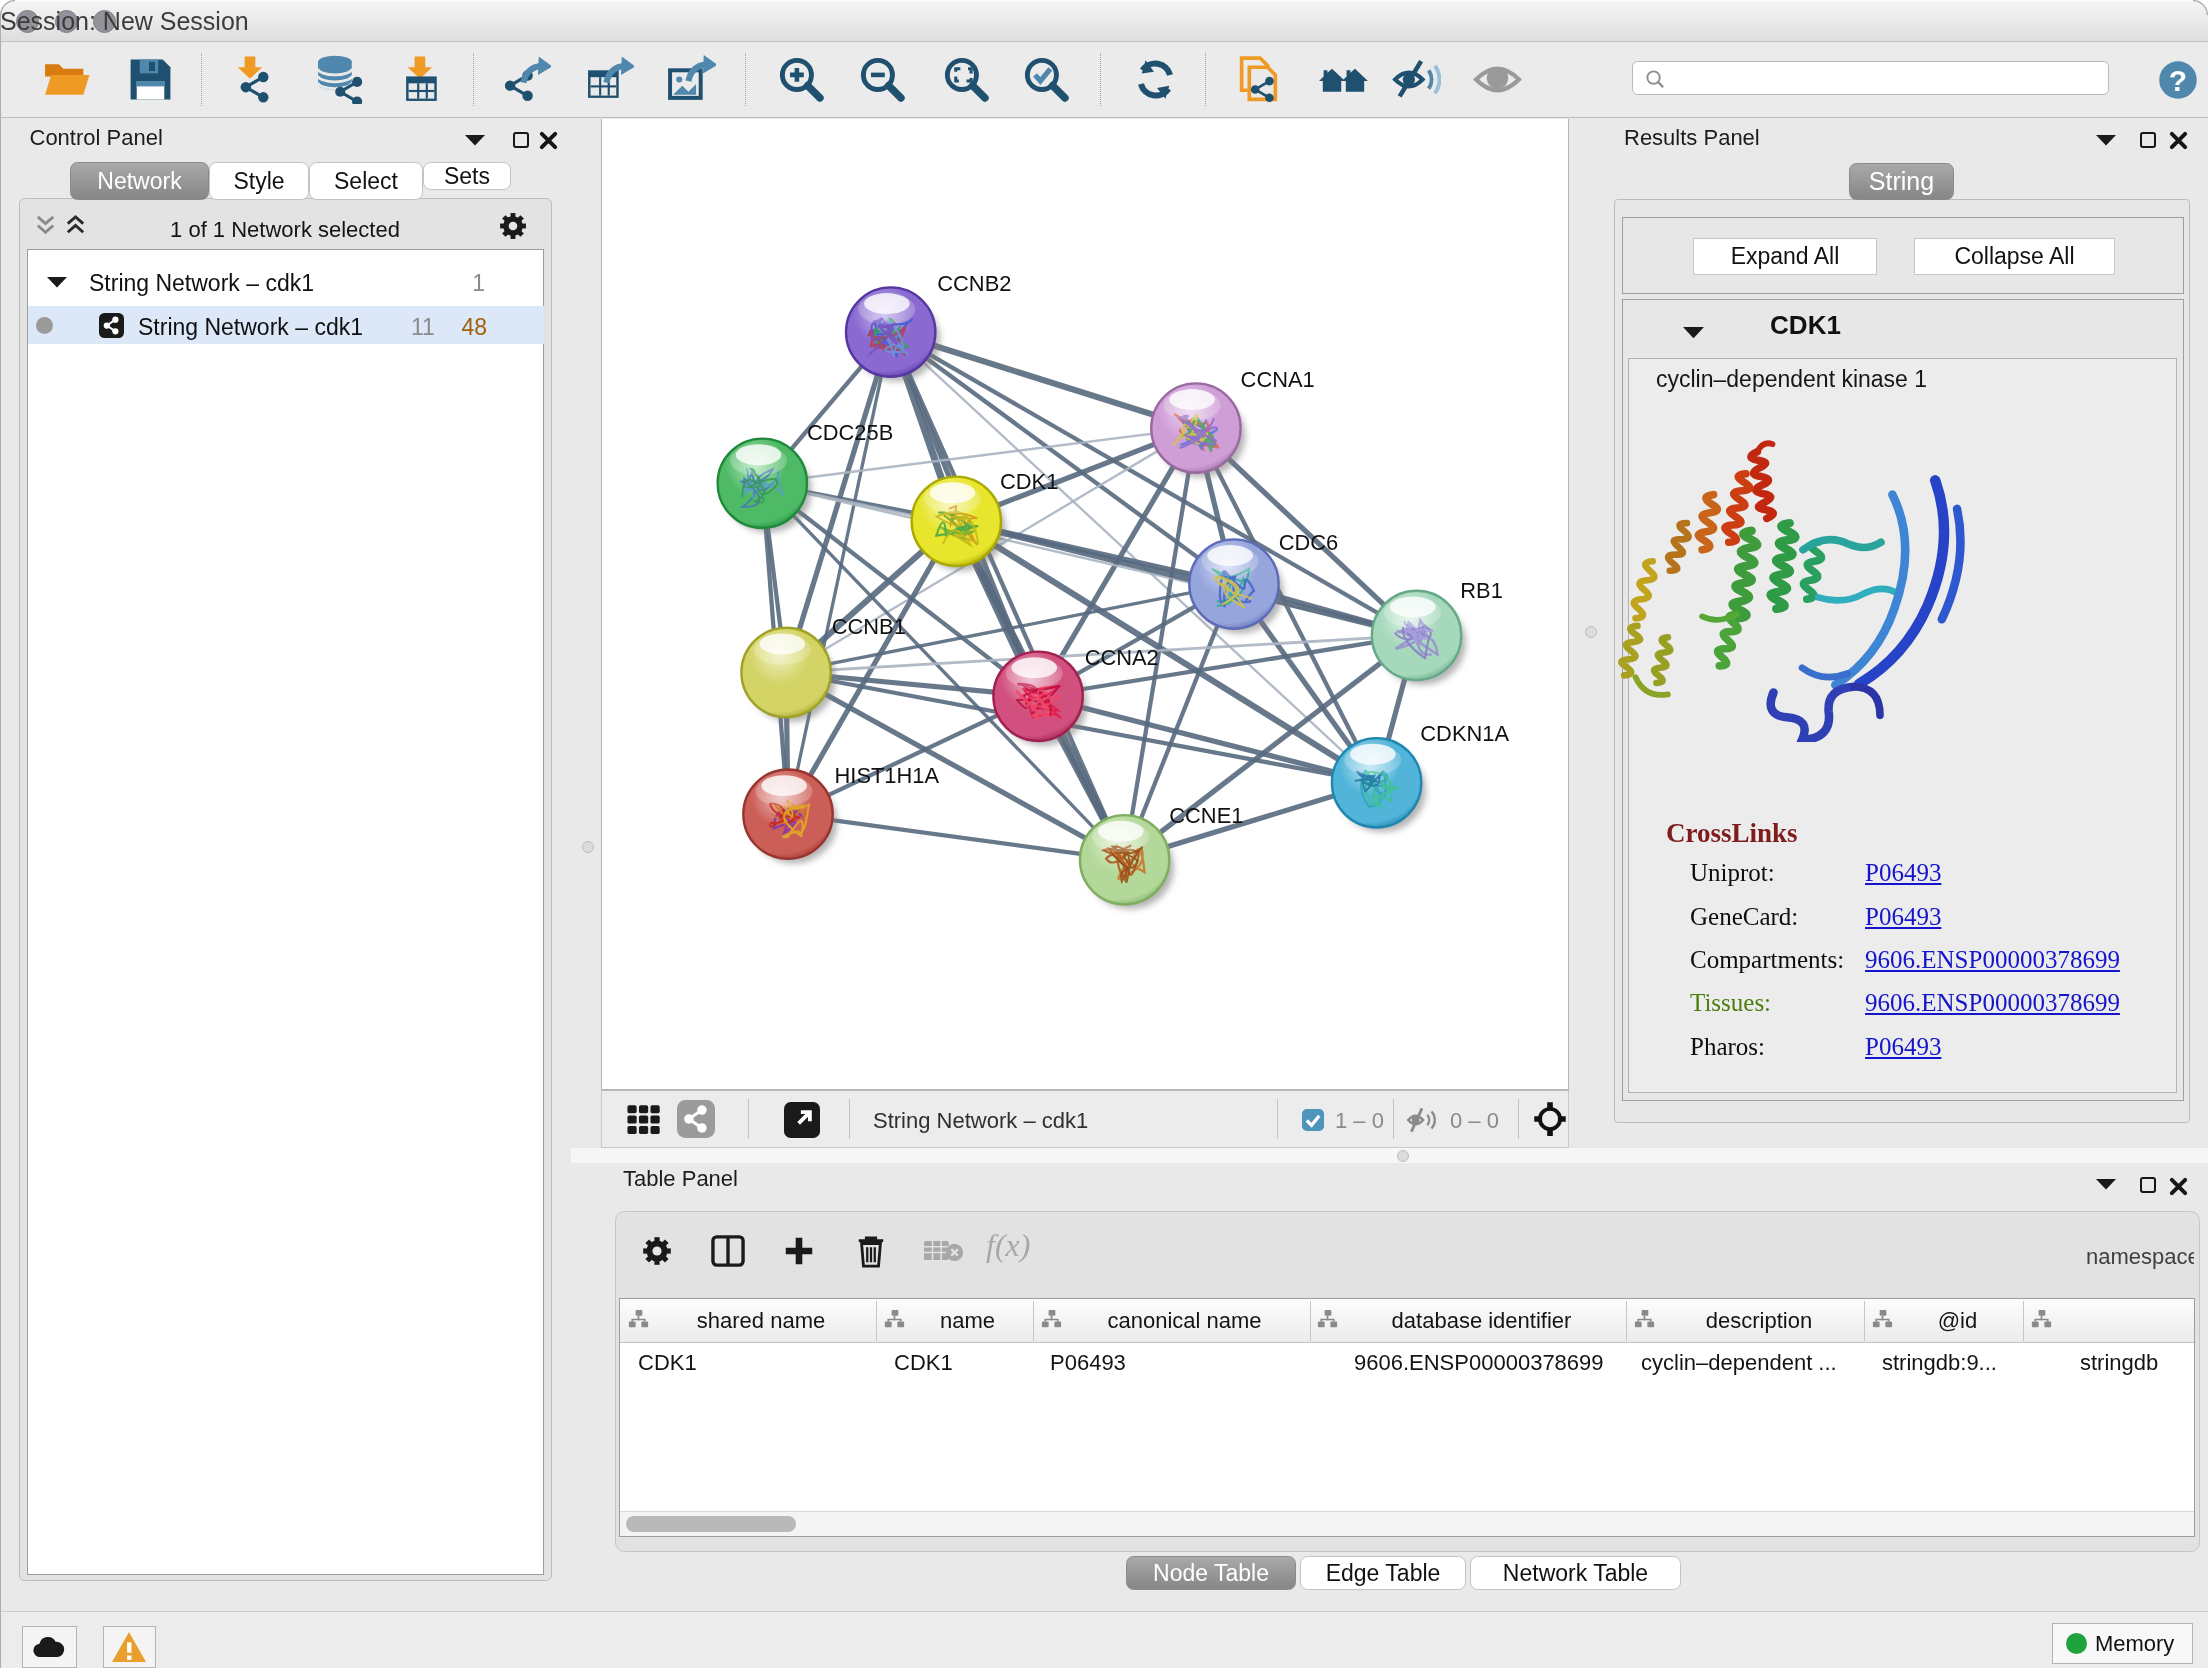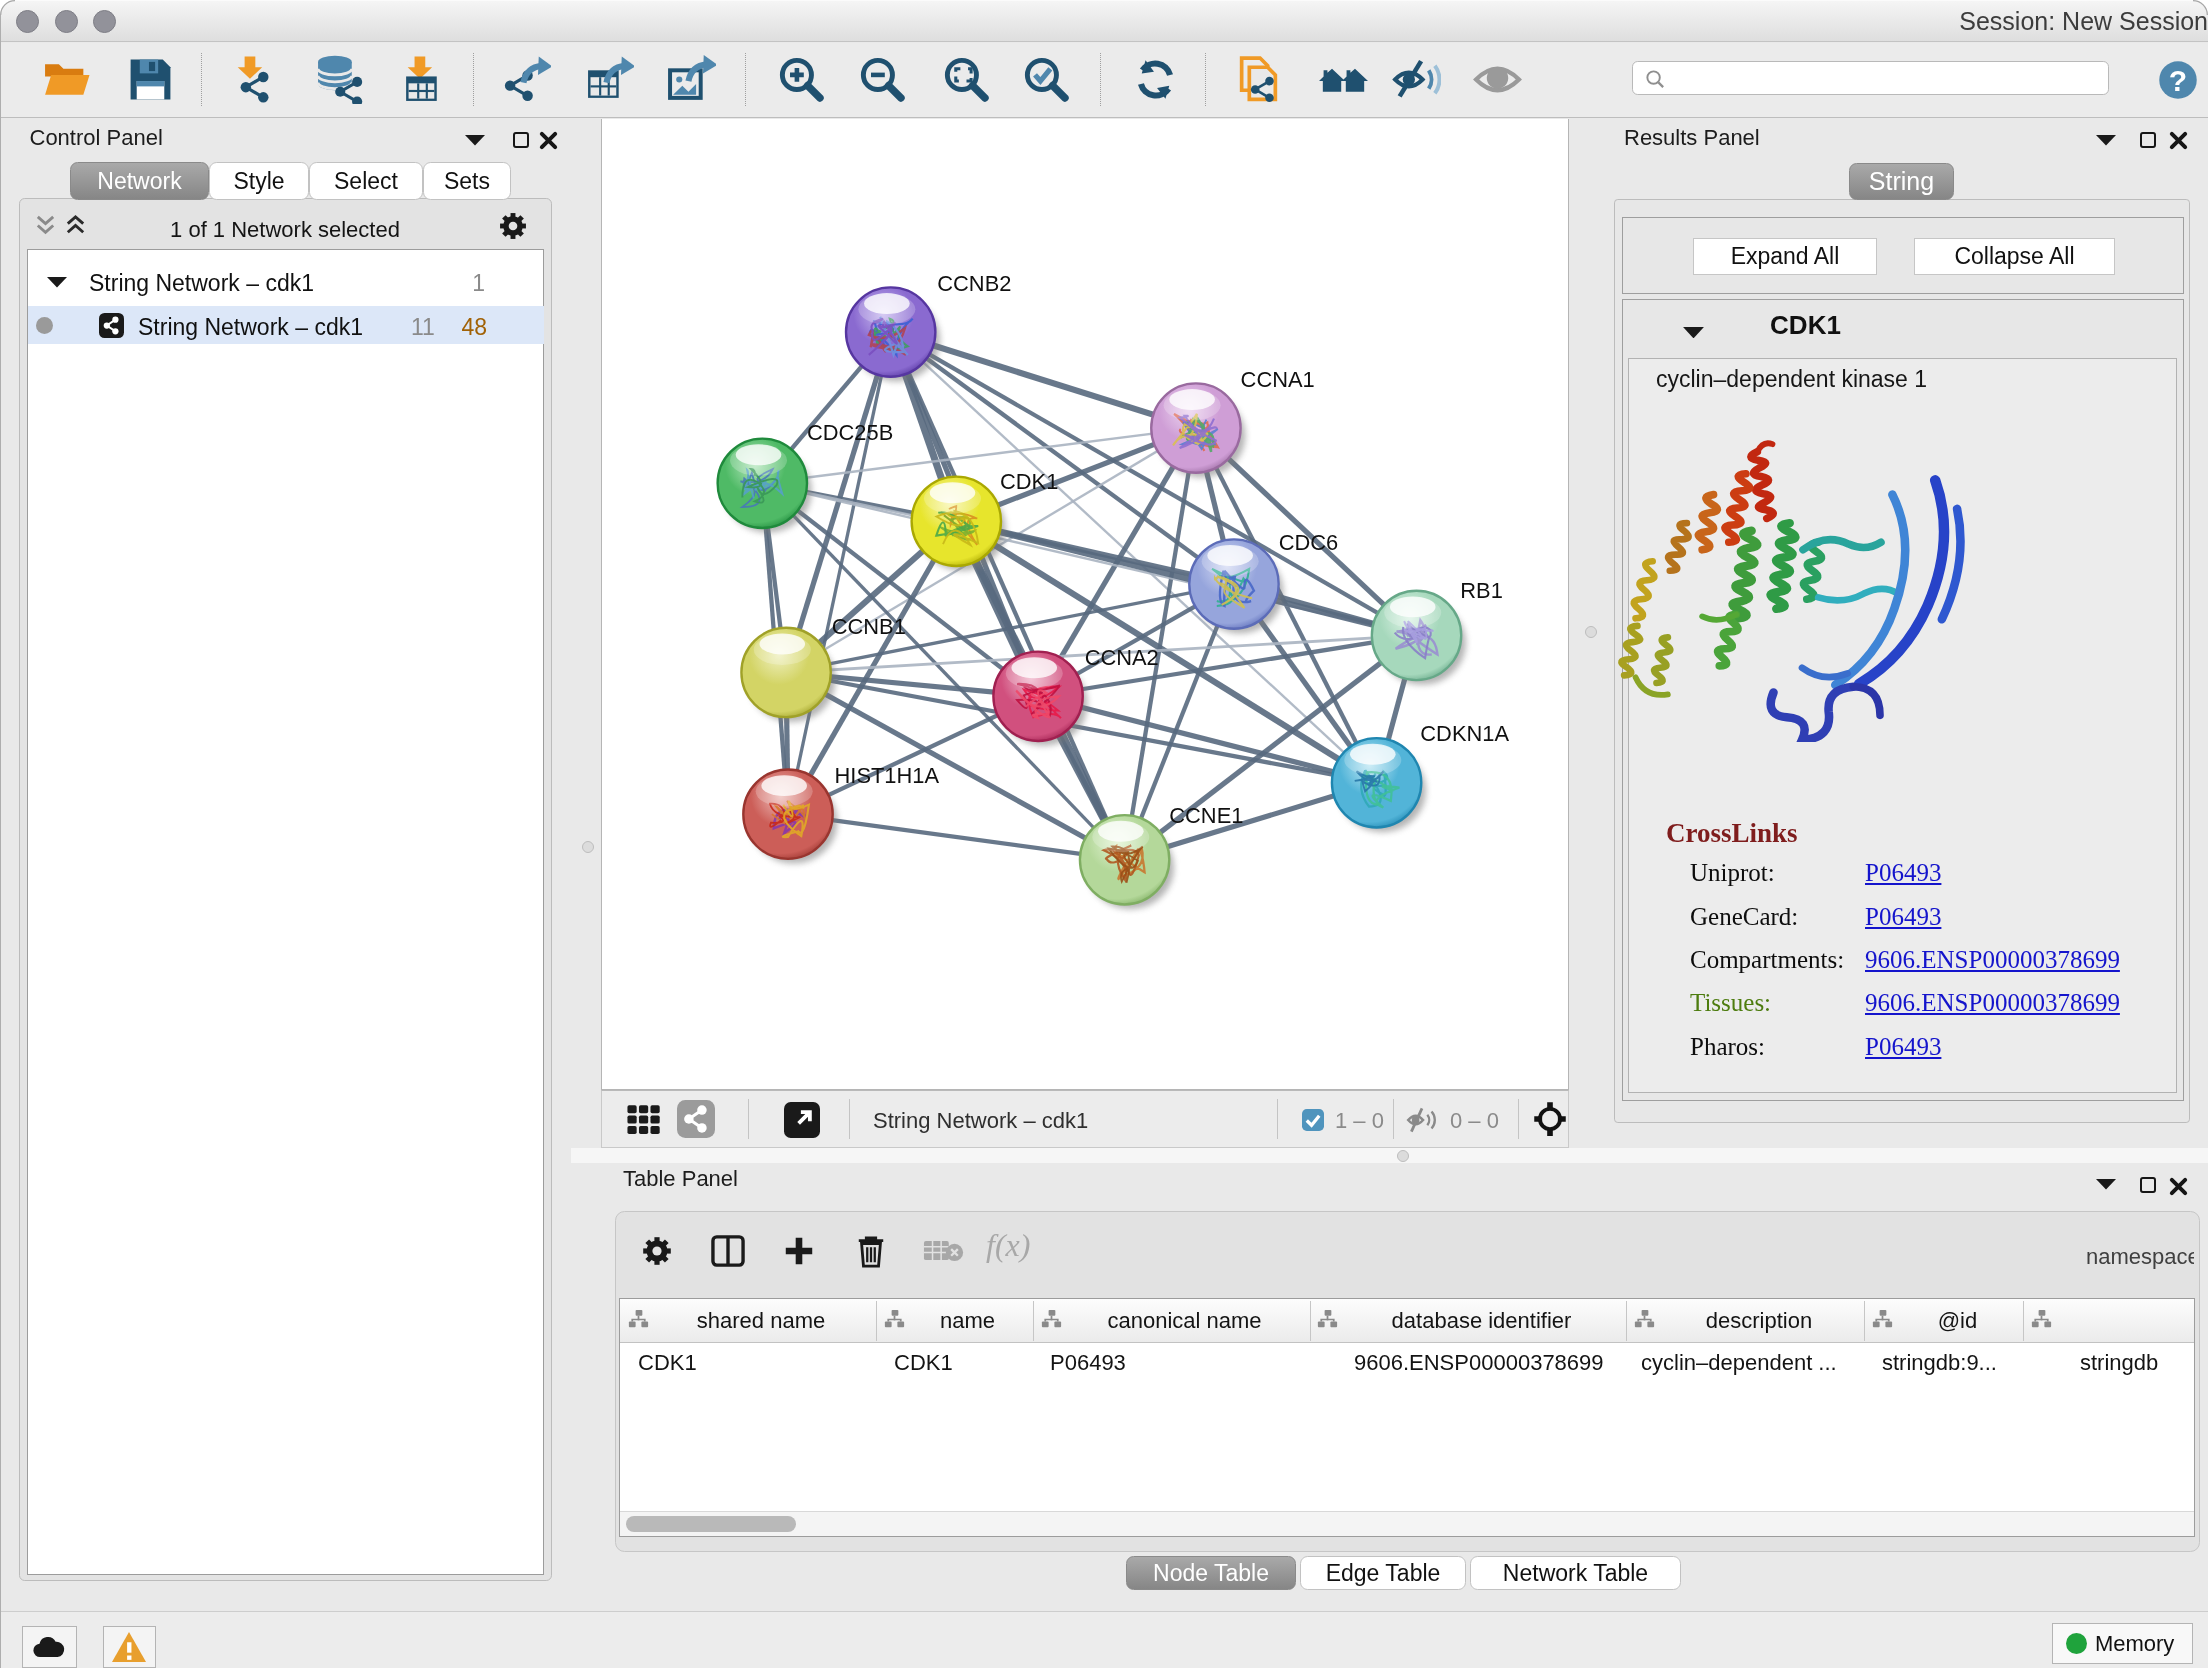--- a/index.html
+++ b/index.html
@@ -9,21 +9,21 @@
 .tab{position:absolute;display:flex;align-items:center;justify-content:center;
  font-size:23px;color:#111;background:#fff;border:1px solid #c2c2c2;border-radius:7.6px}
 .tab.sel{background:linear-gradient(#a9a9a9,#868686);color:#fff;border-color:#8a8a8a}
 .btn{position:absolute;display:flex;align-items:center;justify-content:center;
  background:#fff;border:1px solid #c6c6c6;border-radius:0;font-size:23px;color:#111}
 </style></head><body>
 <div class="abs" style="left:0;top:0;width:2208px;height:42px;background:linear-gradient(#f5f5f5,#dedede);border-bottom:1px solid #c3c3c3;border-top:1px solid #fbfbfb"></div>
 <div class="abs" style="left:16px;top:9.5px;width:23px;height:23px;border-radius:50%;background:#92929a;border:1px solid #7e7e86"></div>
 <div class="abs" style="left:55px;top:9.5px;width:23px;height:23px;border-radius:50%;background:#92929a;border:1px solid #7e7e86"></div>
 <div class="abs" style="left:93px;top:9.5px;width:23px;height:23px;border-radius:50%;background:#92929a;border:1px solid #7e7e86"></div>
-<div class="abs" style="left:0;top:6.7px;width:2208px;text-align:right;font-size:25px;font-weight:500;color:#3c3c3c">Session: New Session</div>
+<div class="abs" style="left:0;top:6.7px;width:2208px;text-align:left;font-size:25px;font-weight:500;color:#3c3c3c">Session: New Session</div>
 <div class="abs" style="left:0;top:43px;width:2208px;height:75px;background:#ebebeb;border-bottom:1px solid #bdbdbd"></div>
 <svg style="position:absolute;left:42px;top:55px" width="49" height="49" viewBox="0 0 32 32">
     <path d="M2 6 h9 l3 3 h13 v5 H2 z" fill="#d97c10"></path>
     <path d="M2 26 L6 13 h25 l-4 13 z" fill="#f09a26"></path>
   </svg>
 <svg style="position:absolute;left:126px;top:55px" width="49" height="49" viewBox="0 0 32 32">
     <path d="M3 3 h21 l5 5 v21 H3 z" fill="#1f506f"></path>
     <rect x="9" y="3" width="12" height="9" fill="#4f87ad"></rect>
     <rect x="15" y="4.5" width="4" height="6" fill="#1f506f"></rect>
     <rect x="7" y="17" width="18" height="12" fill="#ffffff"></rect>
@@ -171,21 +171,21 @@
     <polygon points="0,0 21,0 10.5,11" fill="#1a1a1a"></polygon>
   </svg>
 <div class="abs" style="left:513px;top:132px;width:16px;height:16px;border:2.4px solid #161616;border-radius:2.9px"></div>
 <svg class="abs" style="left:539px;top:131px" width="19" height="19" viewBox="0 0 20 20">
     <path d="M3 3 L17 17 M17 3 L3 17" stroke="#161616" stroke-width="4.2" stroke-linecap="round"></path>
   </svg>
 <div class="abs" style="left:19px;top:198px;width:533px;height:1383px;background:#e3e3e3;border:1px solid #bcbcbc;border-radius:5.7px"></div>
 <div class="tab sel" style="left:70px;top:162px;width:139px;height:38px">Network</div>
 <div class="tab" style="left:209px;top:162px;width:100px;height:38px">Style</div>
 <div class="tab" style="left:309px;top:162px;width:114px;height:38px">Select</div>
-<div class="tab" style="left:423px;top:162px;width:88px;height:38px">Sets</div>
+<div class="tab" style="left:423px;top:162px;width:88px;height:28px">Sets</div>
 <svg class="abs" style="left:33px;top:213px" width="25" height="25" viewBox="0 0 26 26">
     <path d="M5 4 l8 7 8-7 M5 13 l8 7 8-7" fill="none" stroke="#8a8a8a" stroke-width="3"></path>
   </svg>
 <svg class="abs" style="left:63px;top:213px" width="25" height="25" viewBox="0 0 26 26">
     <path d="M5 11 l8-7 8 7 M5 20 l8-7 8 7" fill="none" stroke="#2a2a2a" stroke-width="3"></path>
   </svg>
 <div class="abs" style="left:95px;top:217px;width:380px;text-align:center;font-size:22px;color:#141414">1 of 1 Network selected</div>
 <svg style="position:absolute;left:498px;top:211px" width="30" height="30" viewBox="0 0 32 32">
     <circle cx="16" cy="16" r="10.5" fill="#1a1a1a"></circle>
     <rect x="-2.6" y="-13.8" width="5.2" height="6" transform="rotate(0 16 16) translate(16 16)" fill="#1a1a1a"></rect>

